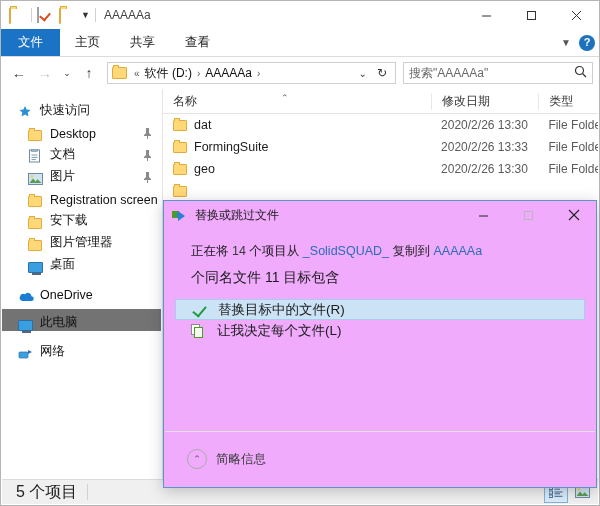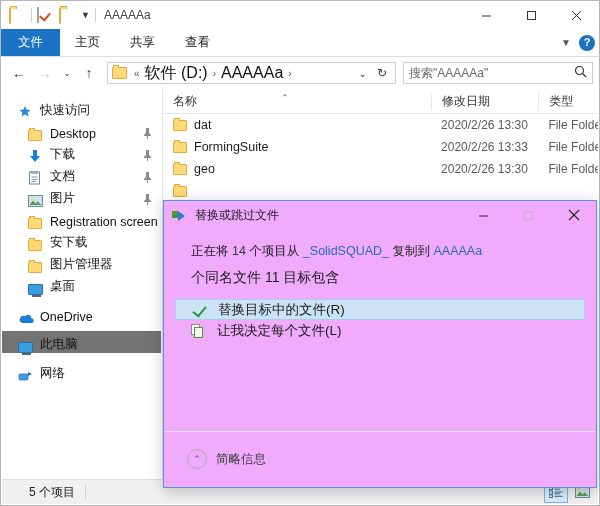--- a/index.html
+++ b/index.html
@@ -50,21 +50,21 @@
   .navbtn{width:24px;height:24px;display:flex;align-items:center;justify-content:center;
     font-size:14px;color:#3b3b3b;}
   .navbtn.dim{color:#c4c4c4;}
   .navbtn.small{width:16px;font-size:9px;}
   .addrbox{flex:1;height:22px;border:1px solid #cfcfcf;background:#fff;display:flex;align-items:center;
     padding:0 4px;margin-left:4px;box-sizing:border-box;}
   .crumbfolder{width:15px;height:12px;background:#ffd877;border:1px solid #e3ab3b;box-sizing:border-box;
     border-radius:1px;position:relative;margin-right:4px;}
   .crumbfolder:after{content:"";position:absolute;left:0;top:-3px;width:6px;height:3px;background:#ffd877;
     border:1px solid #e3ab3b;border-bottom:none;box-sizing:border-box;border-radius:1px 1px 0 0;}
-  .crumb{font-size:16px;color:#111;padding:0 2px;}
+  .crumb{font-size:12px;color:#111;padding:0 2px;}
   .crumb-sep{color:#555;font-size:10px;padding:0 3px;}
   .addr-spacer{flex:1;}
   .addr-chev{font-size:10px;color:#444;padding:0 6px;}
   .refresh{font-size:12px;color:#333;padding:0 4px;}
   .searchbox{width:190px;height:22px;border:1px solid #cfcfcf;background:#fff;margin-left:5px;
     display:flex;align-items:center;padding:0 5px;box-sizing:border-box;}
   .searchtxt{flex:1;font-size:12px;color:#6a6a6a;}
   .mag{color:#333;}
 
   
@@ -98,21 +98,21 @@
   .frow{height:22px;display:flex;align-items:center;font-size:12.5px;color:#1c1c1c;}
   .fname{width:270px;display:flex;align-items:center;padding-left:10px;box-sizing:border-box;}
   .fname .ico-folder{margin-right:7px;}
   .fdate{width:108px;padding-left:10px;box-sizing:border-box;color:#5a5a5a;font-size:12px;}
   .ftype{width:60px;padding-left:10px;box-sizing:border-box;color:#5a5a5a;font-size:12px;
     white-space:nowrap;overflow:hidden;}
 
   
   .statusbar{position:absolute;left:1px;right:1px;bottom:1px;height:24px;background:#f0f0f0;
     border-top:1px solid #dcdcdc;display:flex;align-items:center;}
-  .status-text{font-size:12px;color:#222;padding-left:27px;}
+  .status-text{font-size:16px;color:#222;padding-left:14px;}
   .status-div{width:1px;height:16px;background:#d0d0d0;margin-left:10px;}
   .viewbtns{margin-left:auto;display:flex;align-items:center;padding-right:4px;gap:2px;}
   .vbtn{width:22px;height:20px;display:flex;align-items:center;justify-content:center;
     border:1px solid transparent;}
   .vbtn.active{border:1px solid #7cb4e0;background:#dcecf9;}
 
   
   .watermark{position:absolute;left:199px;top:214px;width:250px;height:85px;pointer-events:none;
     opacity:.5;}
 
@@ -256,35 +256,20 @@
             </span>
           <span>Desktop</span>
           <span class="pin">
             <svg width="9" height="11" viewBox="0 0 9 11">
                 <path d="M3 0h3v5l2 2v1H1V7l2-2z" fill="#8a8a8a"></path>
                 <line x1="4.5" y1="8" x2="4.5" y2="11" stroke="#8a8a8a" stroke-width="1"></line>
               </svg>
           </span>
         </div>
 
-        <div class="nav-item indent">
-          <span class="nav-ico">
-            <svg width="14" height="14" viewBox="0 0 14 14">
-                <rect x="5" y="1" width="4" height="6" fill="#1a7fd4"></rect>
-                <path d="M2 7h10L7 13z" fill="#1a7fd4"></path>
-              </svg>
-          </span>
-          <span>下载</span>
-          <span class="pin">
-            <svg width="9" height="11" viewBox="0 0 9 11">
-                <path d="M3 0h3v5l2 2v1H1V7l2-2z" fill="#8a8a8a"></path>
-                <line x1="4.5" y1="8" x2="4.5" y2="11" stroke="#8a8a8a" stroke-width="1"></line>
-              </svg>
-          </span>
-        </div>
 
         <div class="nav-item indent">
           <span class="nav-ico">
             <svg width="13" height="14" viewBox="0 0 13 14">
                 <rect x="1.5" y="1" width="10" height="12" fill="#fff" stroke="#6f8aa0" stroke-width="1"></rect>
                 <rect x="3.5" y="0" width="6" height="2.4" fill="#9fb6c9" stroke="#6f8aa0" stroke-width=".6"></rect>
                 <line x1="3.5" y1="6" x2="9.5" y2="6" stroke="#7f9ab0" stroke-width="1"></line>
                 <line x1="3.5" y1="8.4" x2="9.5" y2="8.4" stroke="#7f9ab0" stroke-width="1"></line>
                 <line x1="3.5" y1="10.6" x2="8" y2="10.6" stroke="#7f9ab0" stroke-width="1"></line>
               </svg>

